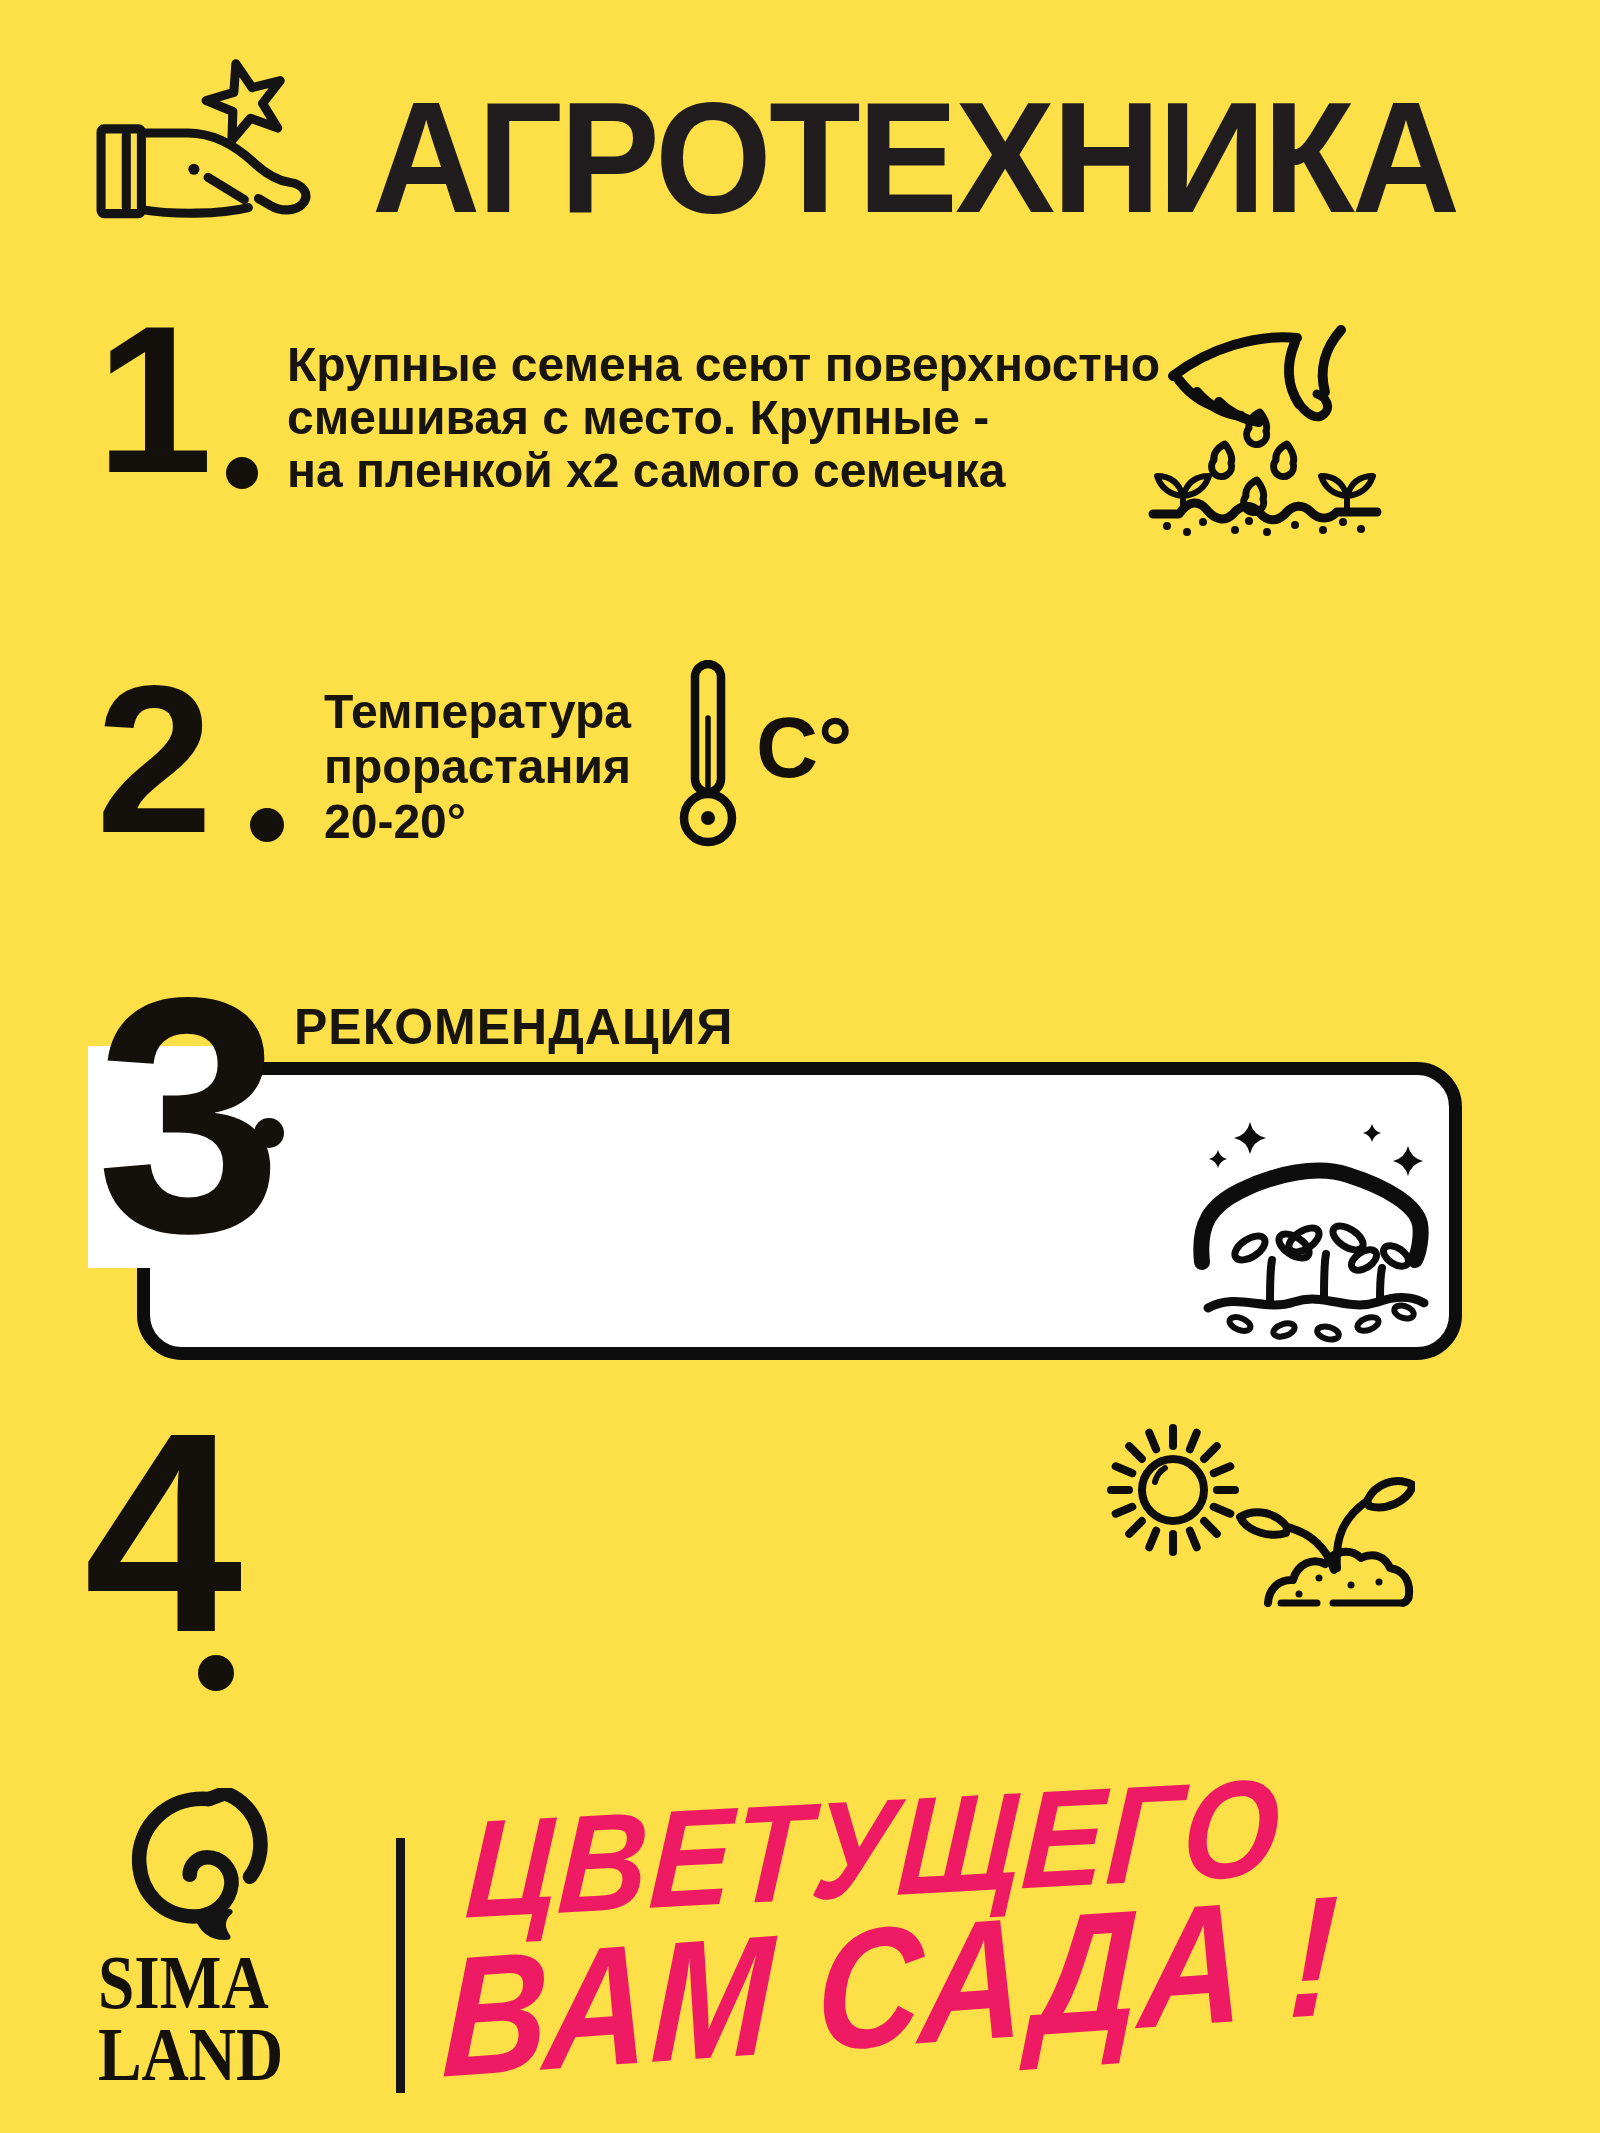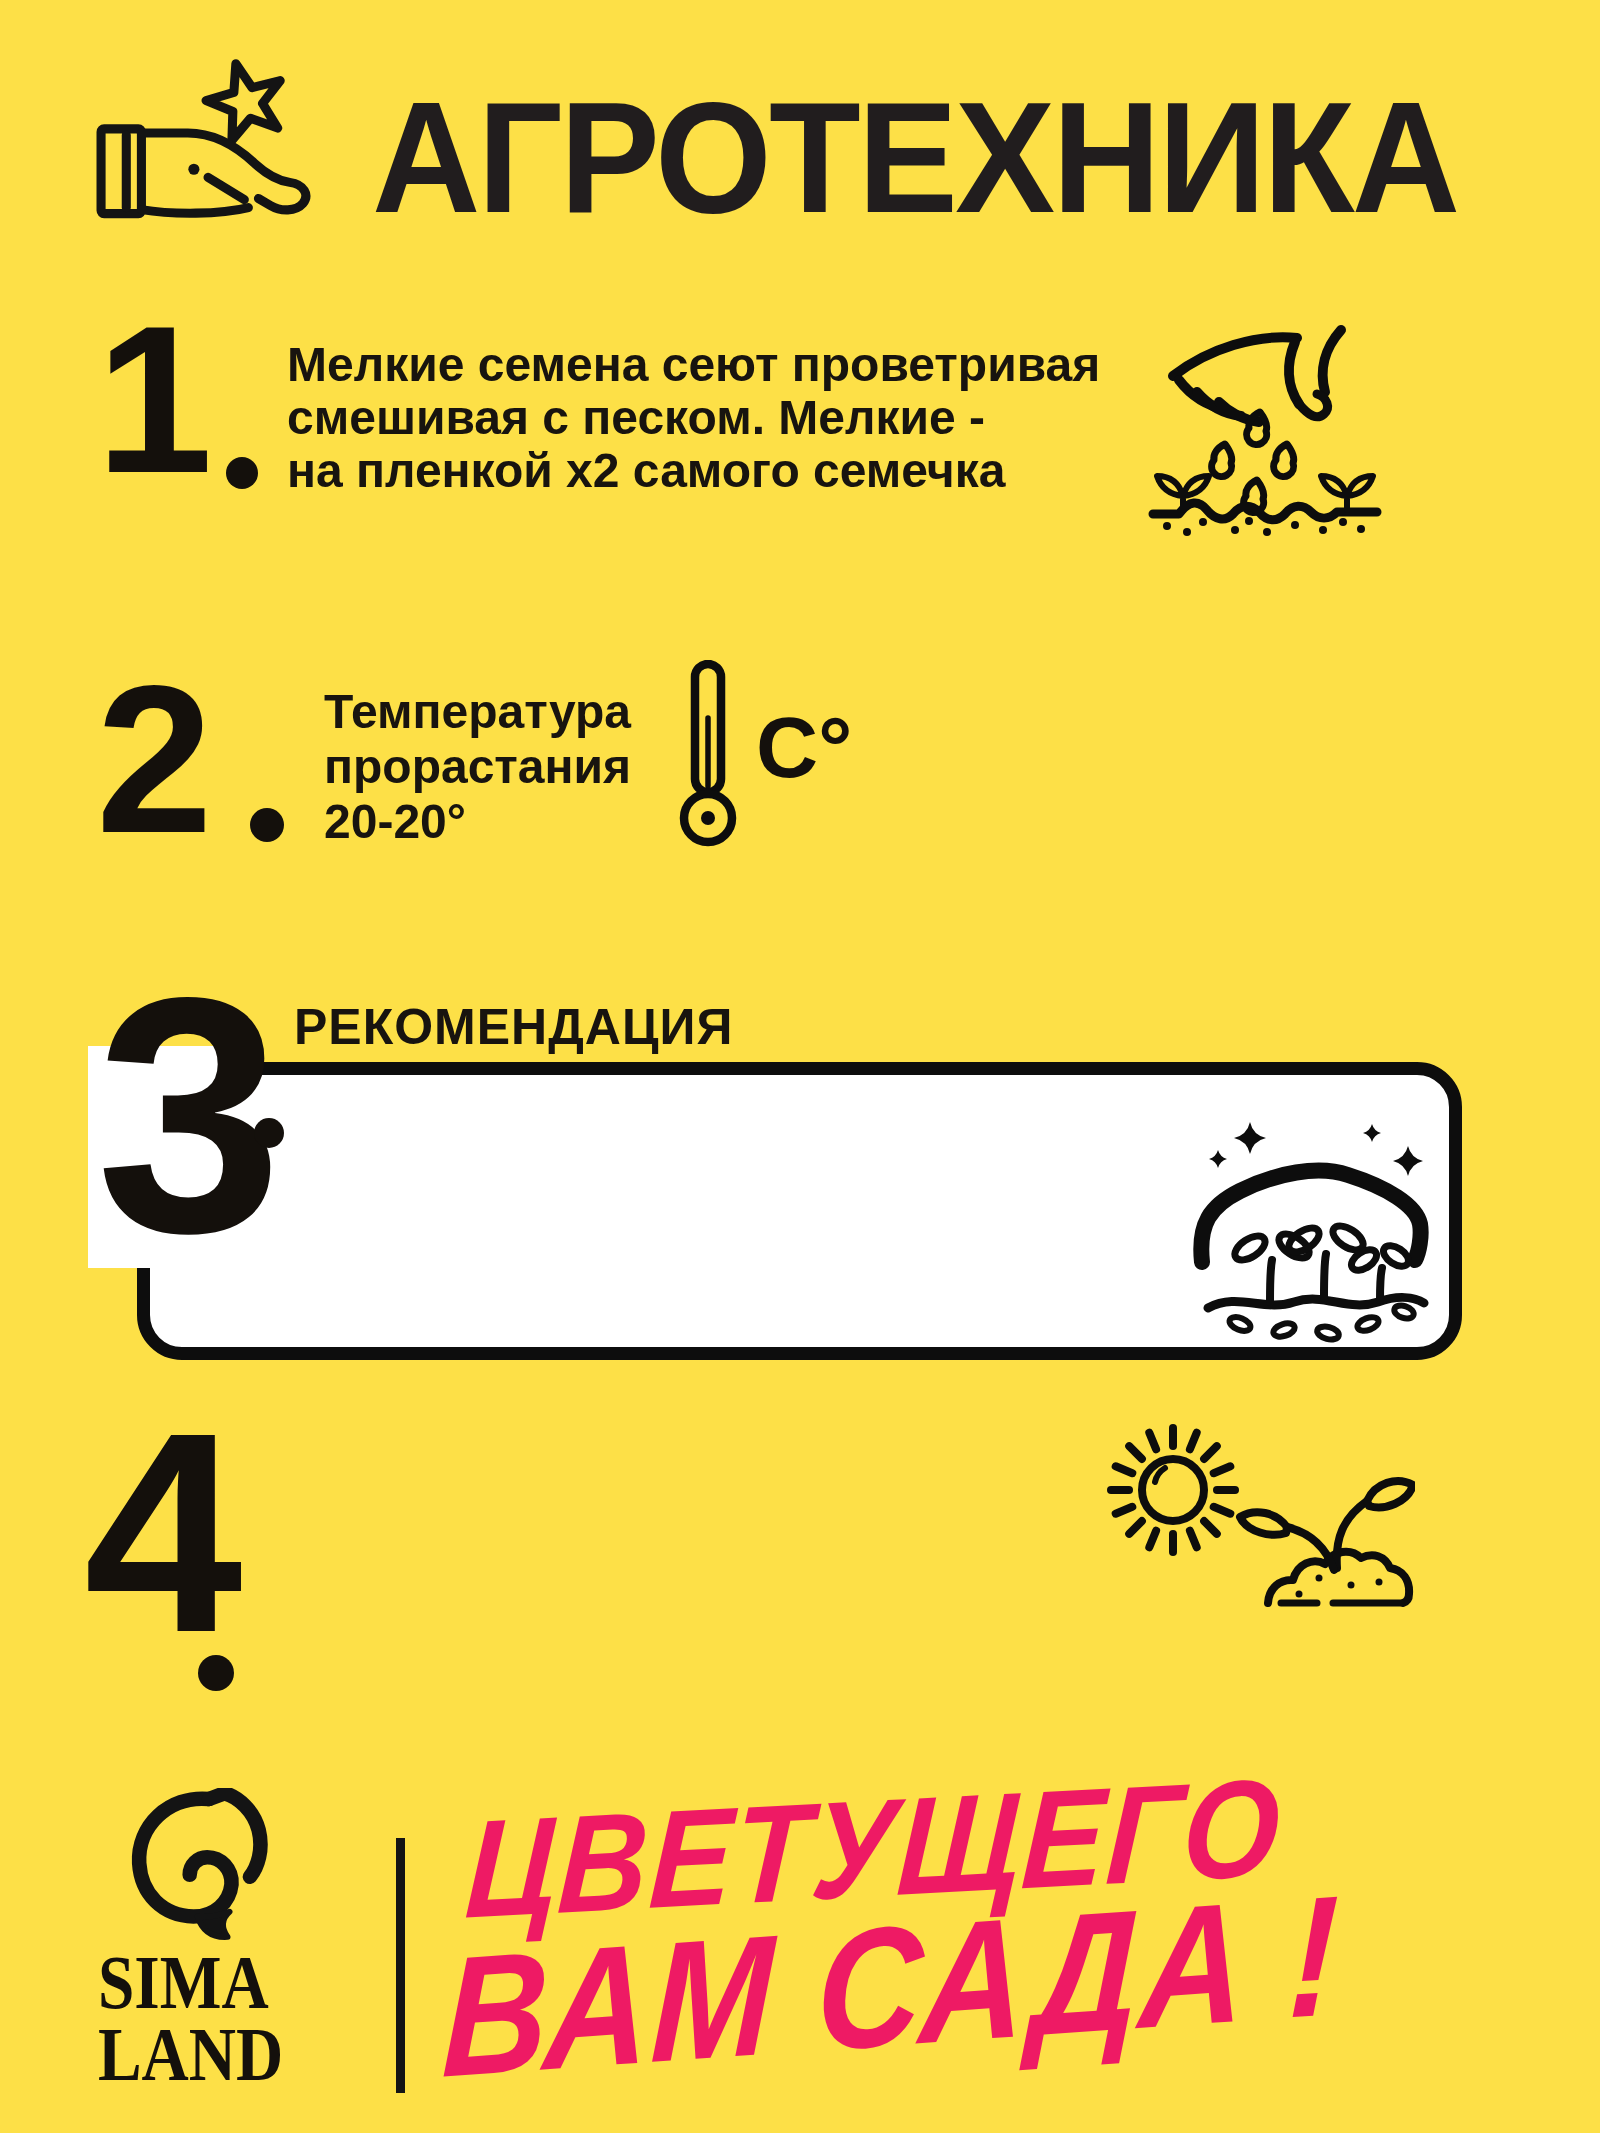--- a/index.html
+++ b/index.html
@@ -54,22 +54,22 @@
       <path d="M46,156 C76,161 124,161 152,154"></path>
       <path d="M112,124 L148,146"></path>
       <circle cx="98" cy="116" r="5.5" fill="#141414" stroke="none"></circle>
     </svg>
   </div>
   <div class="abs title" style="left:372px; top:78px;">АГРОТЕХНИКА</div>
 
   <div class="abs num" style="left:96px; top:295px; font-size:210px;">1</div>
   <div class="dot" style="left:226px; top:457px; width:32px; height:32px;"></div>
   <div class="abs body-text" style="left:287px; top:338px; font-size:48px; line-height:53px;">
-    <div>Мелкие семена сеют проветривая</div>
-    <div>смешивая с песком. Мелкие -</div>
+    <div>Крупные семена сеют поверхностно</div>
+    <div>смешивая с место. Крупные -</div>
     <div>на пленкой х2 самого семечка</div>
   </div>
   <div class="abs" style="left:1145px; top:318px;">
     <svg width="240" height="220" viewBox="0 0 240 220" fill="none" stroke="#0d0d0d" stroke-width="10" stroke-linecap="round" stroke-linejoin="round">
       <path d="M28,58 C64,30 112,16 152,20"></path>
       <path d="M196,12 C180,30 174,52 180,74"></path>
       <path d="M34,62 C46,78 62,88 82,92"></path>
       <path d="M52,74 C64,88 80,96 96,98"></path>
       <path d="M74,84 C86,96 100,102 114,104"></path>
       <path d="M150,24 C141,46 142,68 154,86"></path>

